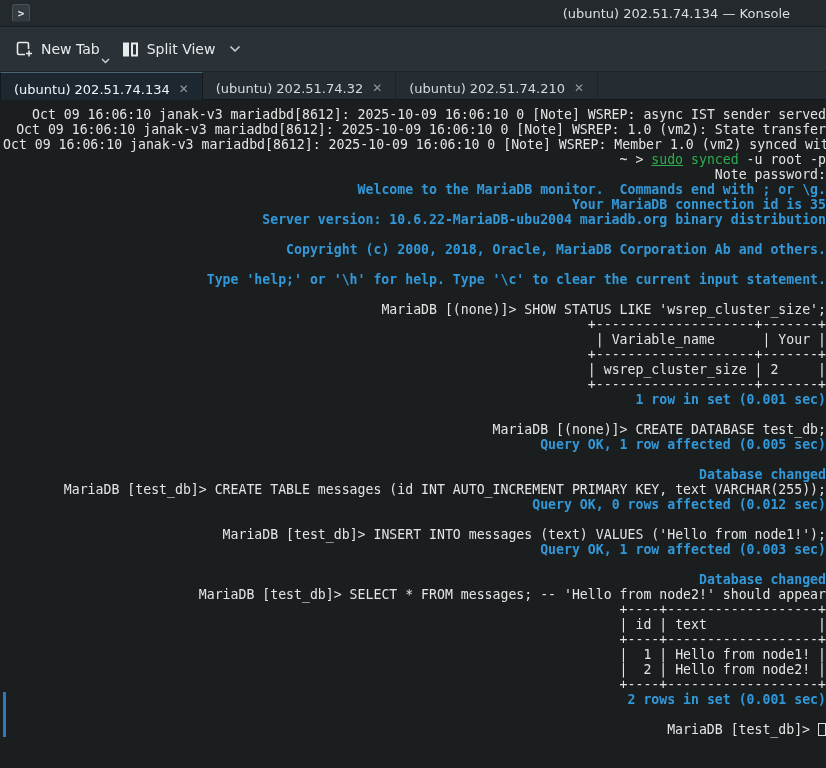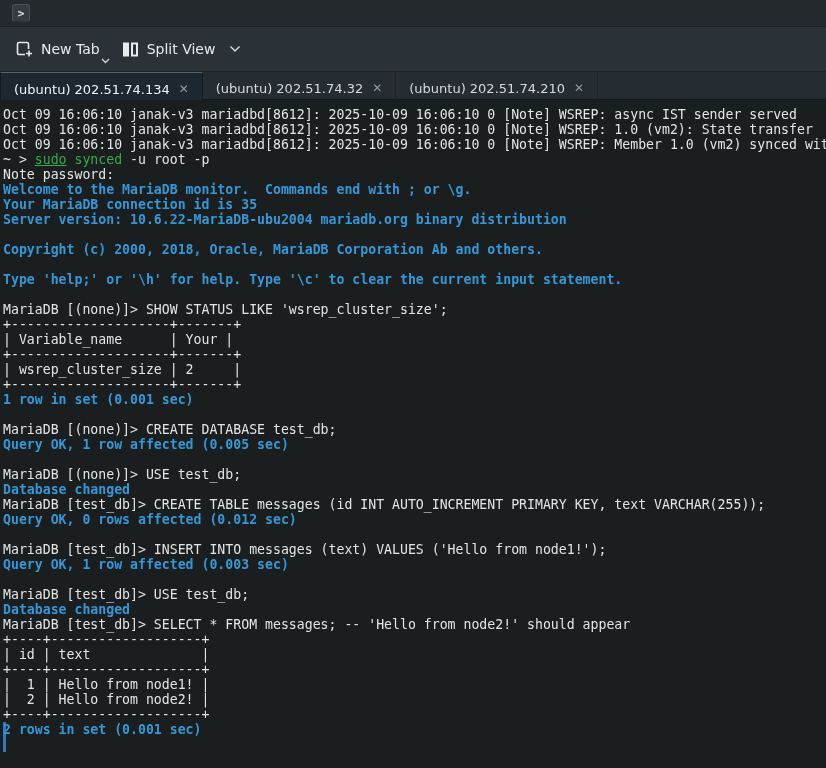--- a/index.html
+++ b/index.html
@@ -44,40 +44,41 @@
     flex:0 0 auto;border-bottom:1px solid #15191c;}
   .tab{display:flex;align-items:center;gap:9px;padding:16px 13px;font-size:13px;
     color:#d4dadd;white-space:nowrap;border-right:1px solid #1d2327;}
   .tab.active{background:var(--tab-active-bg);color:#f2f5f6;
     border-top:1px solid var(--tab-active-border);
     border-left:1px solid #12181c;border-right:1px solid #12181c;}
   .tab .close{color:#8f9ca2;font-size:12px;line-height:1;}
 
   
   .terminal{flex:1;background:var(--term-bg);overflow:hidden;
-    padding:7px 0 0 3px;position:relative;}
+    padding:7px 0 0 3px;position:relative;text-align:right;}
   .term-line{height:15px;line-height:15px;white-space:pre;
     font-family:"DejaVu Sans Mono","Liberation Mono",monospace;font-size:13.2px;
     color:var(--fg);}
   .term-line.marker{box-shadow:inset 3px 0 0 var(--marker);}
   .term-line .blue{color:var(--blue);font-weight:bold;}
   .term-line .green{color:var(--green);}
   .term-line .greenU{color:var(--green);text-decoration:underline;margin-top:28px;}
   .cursor{display:inline-block;width:8px;height:13px;border:1px solid #dfe1e1;
     vertical-align:-2px;}
 </style>
 </head>
 <body>
 
 <div class="window">
 
   <div class="titlebar">
     <div class="app-icon">
       <span>&gt;</span>
     </div>
+    <div class="win-title">(ubuntu) 202.51.74.134 — Konsole</div>
   </div>
 
   <div class="toolbar">
     <div class="tool-btn">
       <span>
         <svg width="17" height="17" viewBox="0 0 17 17">
           <rect x="1.5" y="1.5" width="11" height="12" rx="1.5" fill="none" stroke="#e8ebec" stroke-width="1.6"></rect>
           <rect x="9" y="8" width="8" height="9" fill="#2a3137"></rect>
           <path d="M13 9.5 v6 M10 12.5 h6" stroke="#e8ebec" stroke-width="1.6"></path>
         </svg>
@@ -139,35 +140,34 @@
         <div class="term-line"><span class="fg">+--------------------+-------+</span></div>
         <div class="term-line"><span class="fg">| Variable_name      | Your |</span></div>
         <div class="term-line"><span class="fg">+--------------------+-------+</span></div>
         <div class="term-line"><span class="fg">| wsrep_cluster_size | 2     |</span></div>
         <div class="term-line"><span class="fg">+--------------------+-------+</span></div>
         <div class="term-line"><span class="blue">1 row in set (0.001 sec)</span></div>
         <div class="term-line"></div>
         <div class="term-line"><span class="fg">MariaDB [(none)]&gt; CREATE DATABASE test_db;</span></div>
         <div class="term-line"><span class="blue">Query OK, 1 row affected (0.005 sec)</span></div>
         <div class="term-line"></div>
-        <div class="term-line"><span class="fg">MariaDB [(none)]&gt; USE test_db;</span></div>
         <div class="term-line"><span class="blue">Database changed</span></div>
         <div class="term-line"><span class="fg">MariaDB [test_db]&gt; CREATE TABLE messages (id INT AUTO_INCREMENT PRIMARY KEY, text VARCHAR(255));</span></div>
         <div class="term-line"><span class="blue">Query OK, 0 rows affected (0.012 sec)</span></div>
         <div class="term-line"></div>
         <div class="term-line"><span class="fg">MariaDB [test_db]&gt; INSERT INTO messages (text) VALUES ('Hello from node1!');</span></div>
         <div class="term-line"><span class="blue">Query OK, 1 row affected (0.003 sec)</span></div>
         <div class="term-line"></div>
-        <div class="term-line"><span class="fg">MariaDB [test_db]&gt; USE test_db;</span></div>
         <div class="term-line"><span class="blue">Database changed</span></div>
         <div class="term-line"><span class="fg">MariaDB [test_db]&gt; SELECT * FROM messages; -- 'Hello from node2!' should appear</span></div>
         <div class="term-line"><span class="fg">+----+-------------------+</span></div>
         <div class="term-line"><span class="fg">| id | text              |</span></div>
         <div class="term-line"><span class="fg">+----+-------------------+</span></div>
         <div class="term-line"><span class="fg">|  1 | Hello from node1! |</span></div>
         <div class="term-line"><span class="fg">|  2 | Hello from node2! |</span></div>
         <div class="term-line"><span class="fg">+----+-------------------+</span></div>
         <div class="term-line marker"><span class="blue">2 rows in set (0.001 sec)</span></div>
         <div class="term-line marker"></div>
+        <div class="term-line marker"><span class="fg">MariaDB [test_db]&gt; </span><span class="cursor"></span></div>
       </div>
   </div>
 
 </div>
 
 </body></html>

